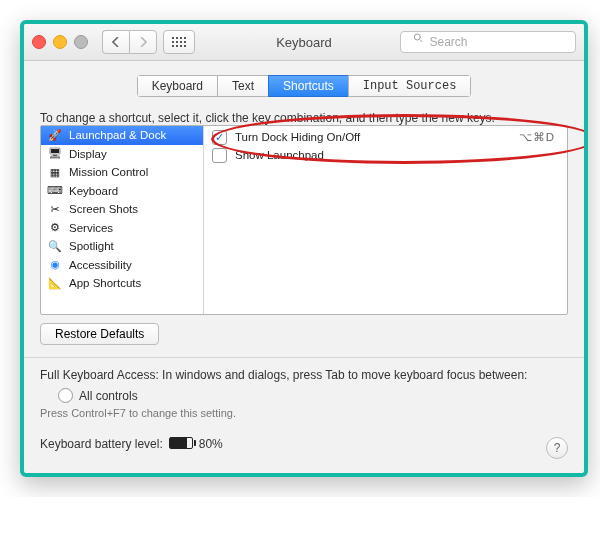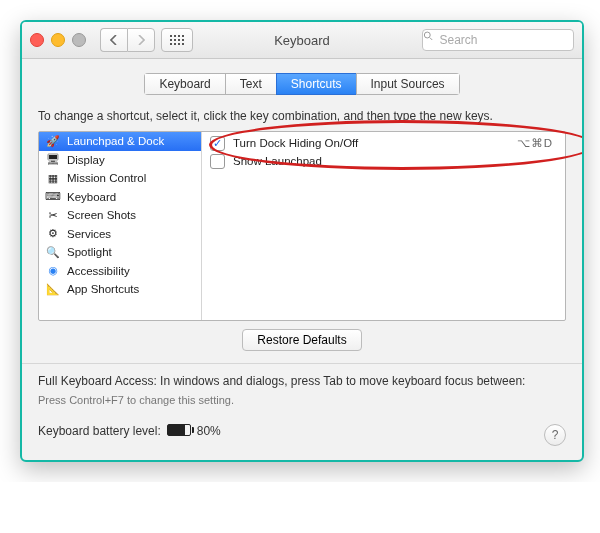--- a/index.html
+++ b/index.html
@@ -8,21 +8,21 @@
     background: #fff;
     font-family: -apple-system, "Helvetica Neue", Helvetica, Arial, sans-serif;
     font-size: 12px;
     color: #333;
     width: 600px;
     box-sizing: border-box;
   }
   .window {
     width: 560px;
     margin: 0 auto;
-    border: 2px solid #14b8a6;
+    border: 4px solid #14b8a6;
     border-radius: 6px;
     box-shadow: 0 8px 24px rgba(0,0,0,0.25);
     background: #f2f2f2;
     overflow: hidden;
   }
   .titlebar {
     height: 36px;
     background: linear-gradient(#f7f7f7, #e7e7e7);
     border-bottom: 1px solid #c9c9c9;
     display: flex;
@@ -59,21 +59,21 @@
     font-size: 13px; color: #4a4a4a; pointer-events: none;
   }
   .search {
     margin-left: auto;
     width: 150px;
     height: 20px;
     border: 1px solid #c4c4c4;
     border-radius: 4px;
     background: #fff;
     display: flex; 
-    padding: 0 0;
+    padding: 0 12px;
     color: #9a9a9a;
   }
   .search svg { width: 12px; height: 12px; margin-right: 4px; fill: #9a9a9a; }
   .search input {
     border: none; outline: none; font-size: 12px; color: #333; width: 100%;
     background: transparent;
   }
   .search input::placeholder { color: #aaa; }
 
   .content { padding: 10px 16px 14px; }
@@ -83,28 +83,28 @@
   }
   .seg-group { display: inline-flex; border-radius: 4px; overflow: hidden; }
   .seg {
     padding: 3px 14px;
     font-size: 12px;
     border: 1px solid #b3b3b3;
     border-right: none;
     background: linear-gradient(#ffffff,#f2f2f2);
     color: #333;
   }
-  .seg:last-child { border-right: 1px solid #b3b3b3; }
+  .seg:last-child { border-right: 1px solid #b3b3b3; font-family: Liberation Mono, monospace; }
   .seg.active {
     background: linear-gradient(#5aa7ff,#2a82f4);
     color: #fff;
     border-color: #2a6fd6;
   }
 
-  .instruction { font-size: 12px; color: #333; margin-bottom: 8px; }
+  .instruction { font-size: 12px; color: #333; margin-bottom: 0; }
 
   .panes {
     display: flex;
     border: 1px solid #b6b6b6;
     background: #fff;
     height: 188px;
     border-radius: 2px;
     position: relative;
   }
   .left-pane {
@@ -141,21 +141,21 @@
   }
   .right-row .label { flex: 1; }
   .right-row .keys { color: #666; margin-right: 8px; font-family: "Helvetica Neue", Arial; letter-spacing: 1px; }
 
   .annot {
     position: absolute; border: 3px solid #d1201f;
     border-radius: 50% / 50%;
     pointer-events: none;
   }
 
-  .restore-row { display: flex; justify-content: center; margin-top: 8px; }
+  .restore-row { display: flex; justify-content: flex-start; margin-top: 8px; }
   .btn {
     background: linear-gradient(#ffffff,#f0f0f0);
     border: 1px solid #bcbcbc;
     border-radius: 4px;
     padding: 3px 14px;
     font-size: 12px;
   }
 
   .hr { border-top: 1px solid #d6d6d6; margin: 12px -16px 10px; }
 
@@ -309,20 +309,24 @@
       <div class="annot" style="left:170px; top:-12px; width:380px; height:44px;"></div>
     </div>
 
     <div class="restore-row">
       <button class="btn">Restore Defaults</button>
     </div>
 
     <div class="hr"></div>
 
     <div class="fka-label">Full Keyboard Access: In windows and dialogs, press Tab to move keyboard focus between:</div>
+    <div class="radio-row">
+      <span class="radio"></span>
+      <span>All controls</span>
+    </div>
     <div class="hint">Press Control+F7 to change this setting.</div>
 
     <div class="footer">
       <span>Keyboard battery level:</span>
       <span class="battery">
           <span class="fill"></span>
         </span>
       <span>80%</span>
       <div class="help">?</div>
     </div>

